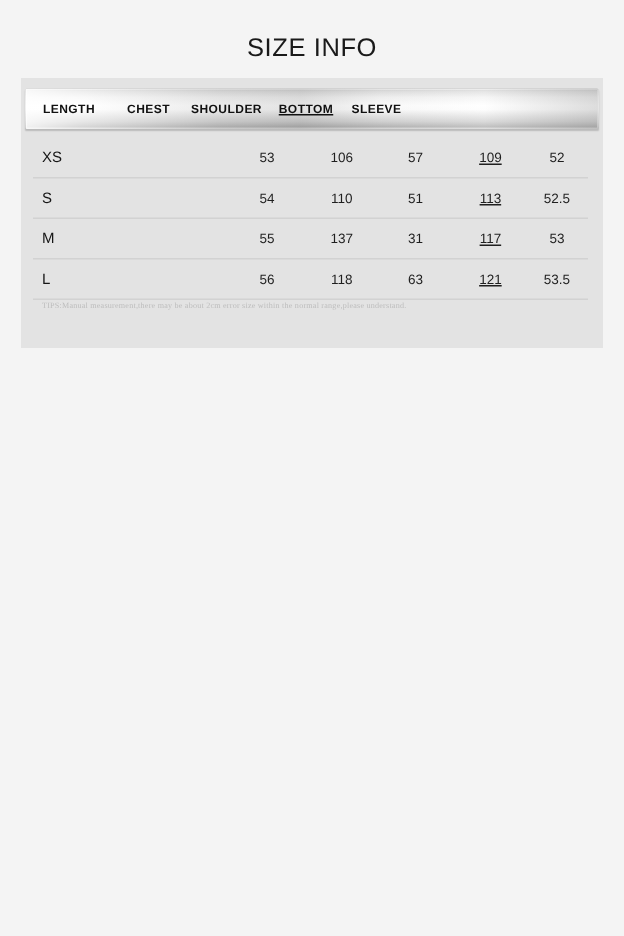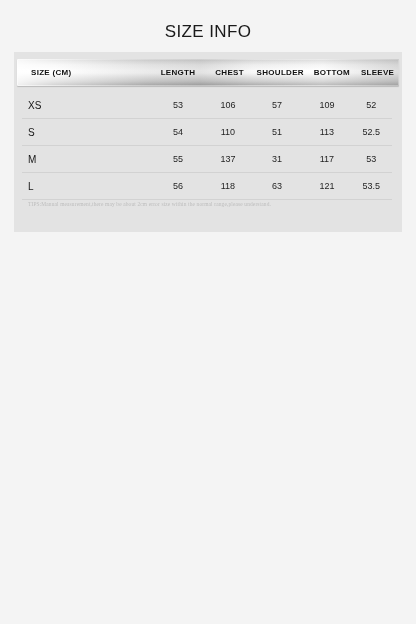--- a/index.html
+++ b/index.html
@@ -88,21 +88,21 @@
     font-weight: bold;
     letter-spacing: 0.3px;
     color: #111;
   }
 
   
   .c-size    { width: 136px; padding-left: 14px; box-sizing: border-box; text-align: left; }
   .c-len     { width: 58px;  text-align: center; }
   .c-chest   { width: 48px;  text-align: center; }
   .c-shoulder{ width: 56px;  text-align: center; }
-  .c-bottom  { width: 50px;  text-align: center; }
+  .c-bottom  { width: 50px;  text-align: center; text-decoration: underline; }
   .c-sleeve  { width: 44px;  text-align: center; }
 
   
   .table-body {
     position: absolute;
     top: 40px;
     left: 8px;
     width: 370px;
   }
   .data-row {
@@ -134,21 +134,20 @@
 </style>
 </head>
 <body>
 
 <div class="page-title">SIZE INFO</div>
 
 <div class="size-panel">
 
   <div class="table-header">
     <div class="header-row">
-      <div class="c-size">SIZE (CM)</div>
       <div class="c-len">LENGTH</div>
       <div class="c-chest">CHEST</div>
       <div class="c-shoulder">SHOULDER</div>
       <div class="c-bottom">BOTTOM</div>
       <div class="c-sleeve">SLEEVE</div>
     </div>
   </div>
 
   <div class="table-body">
 

